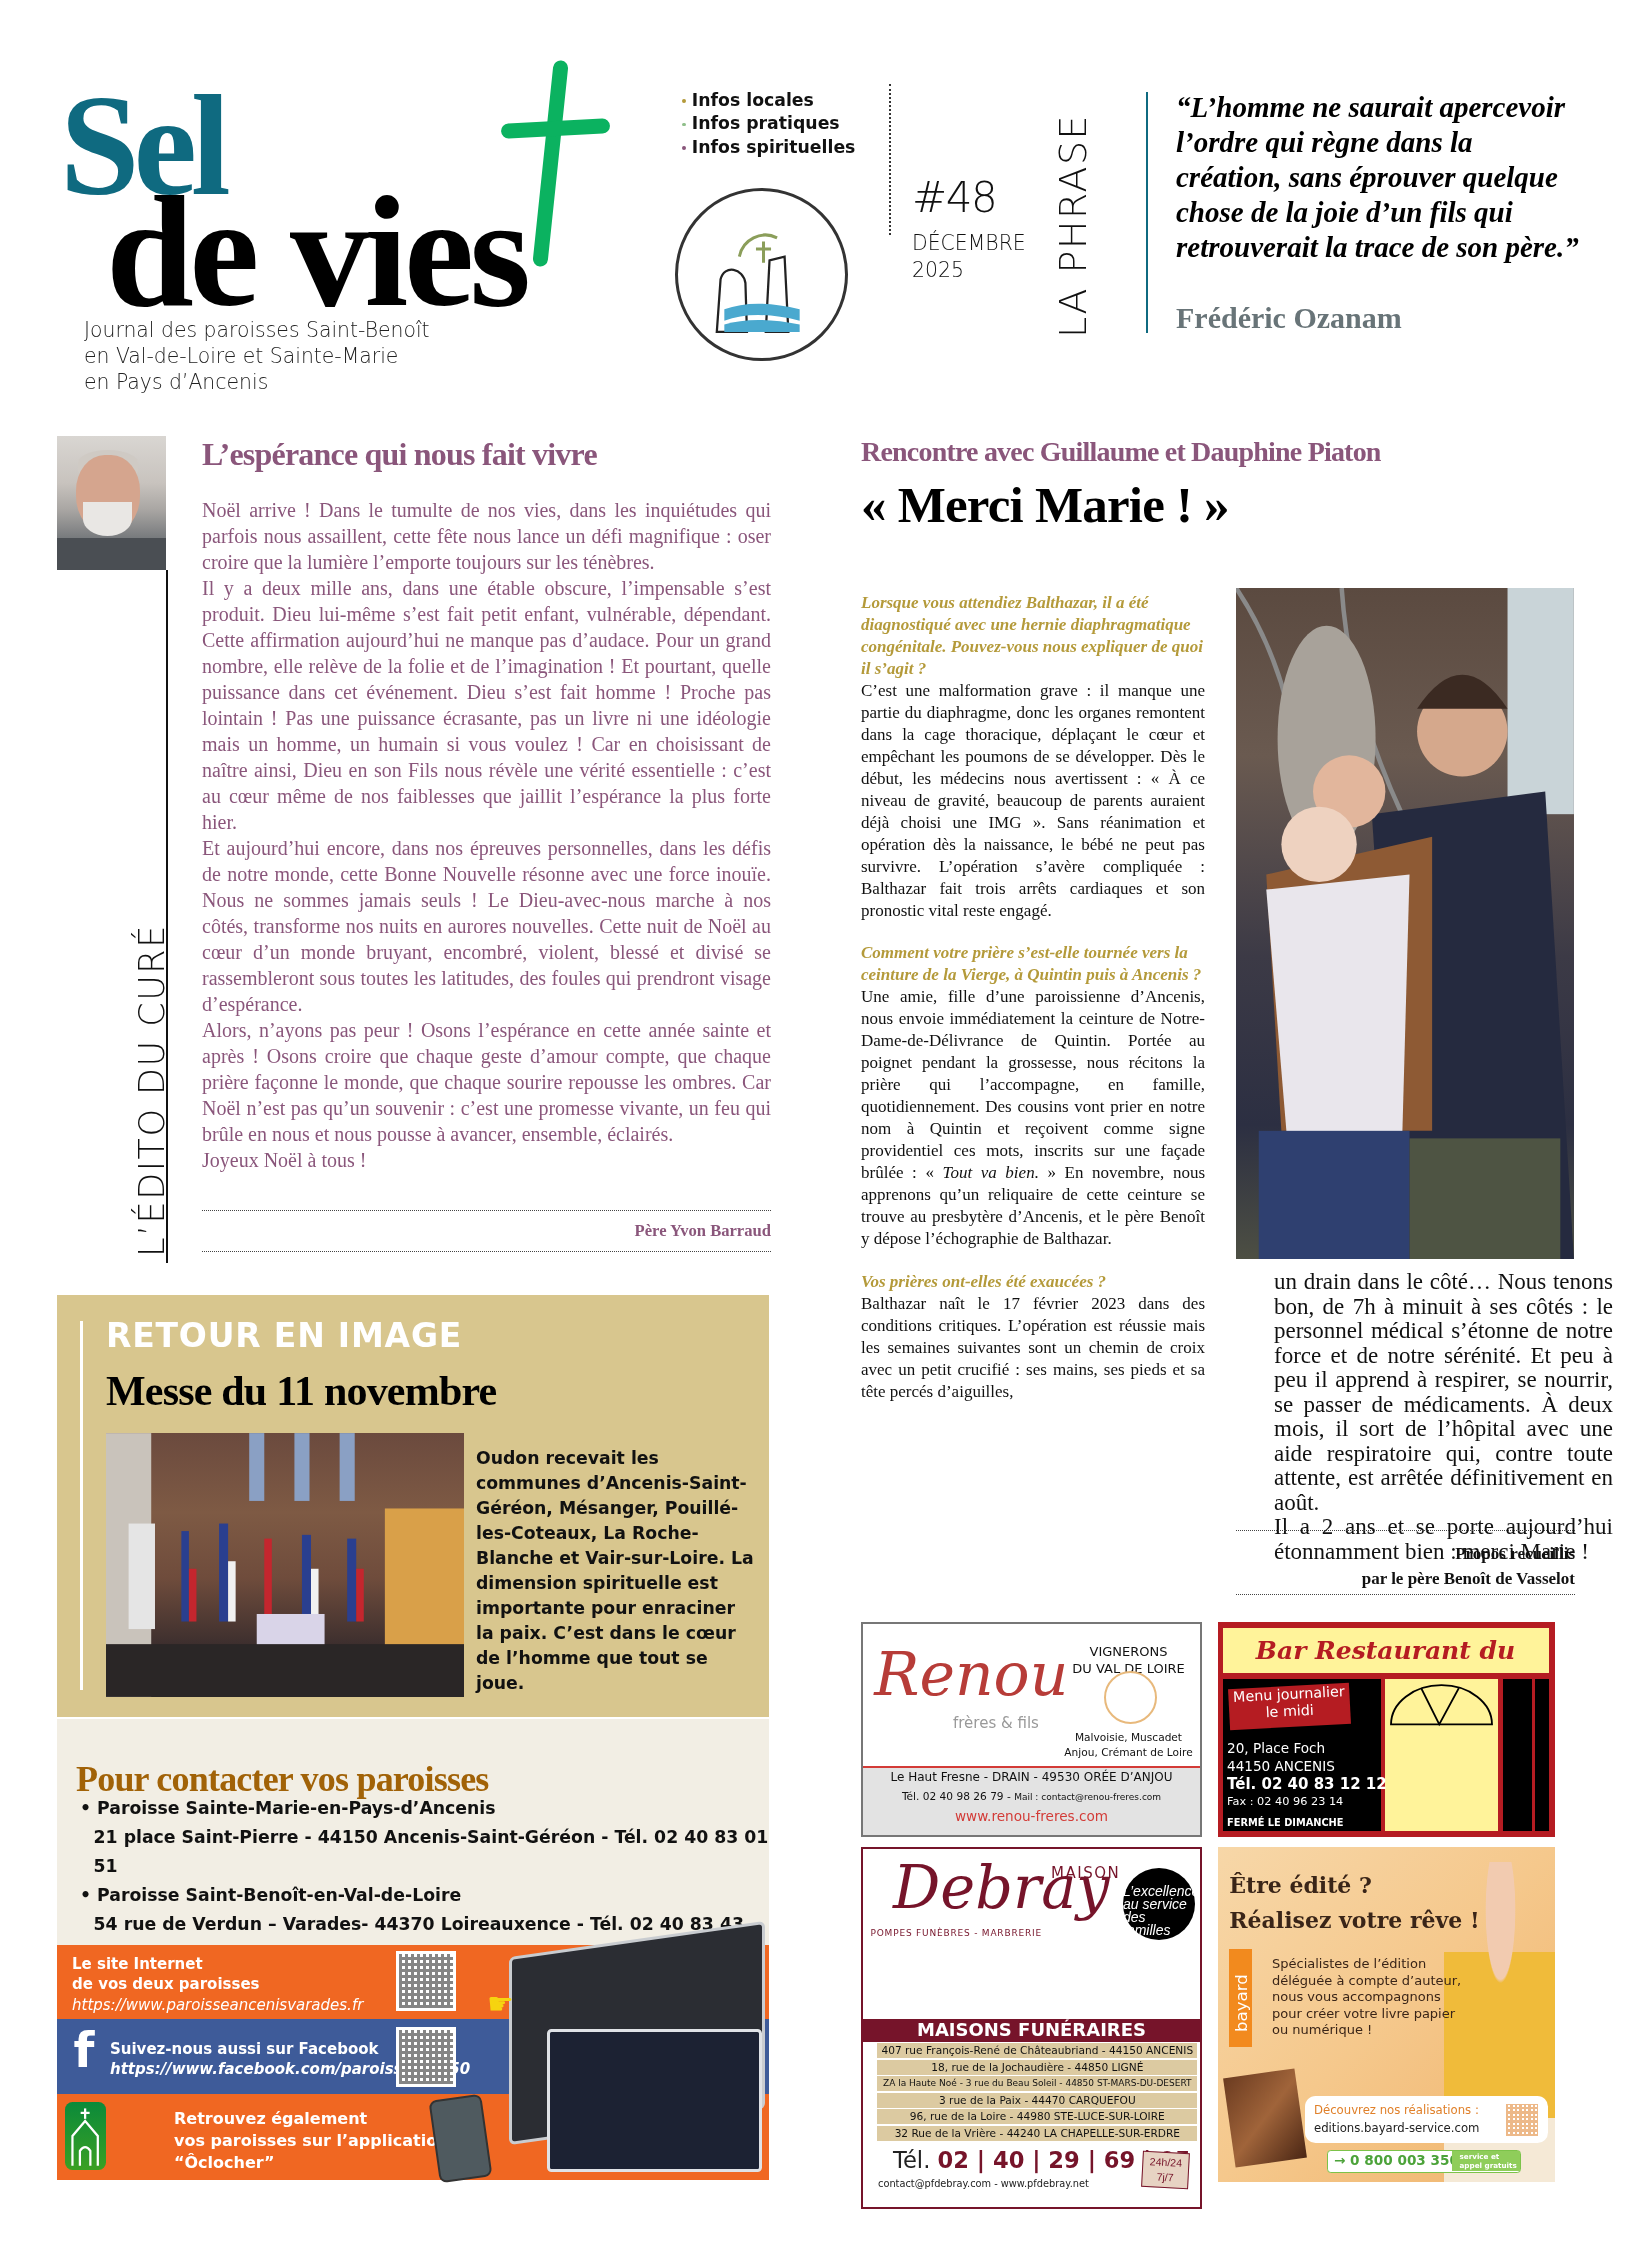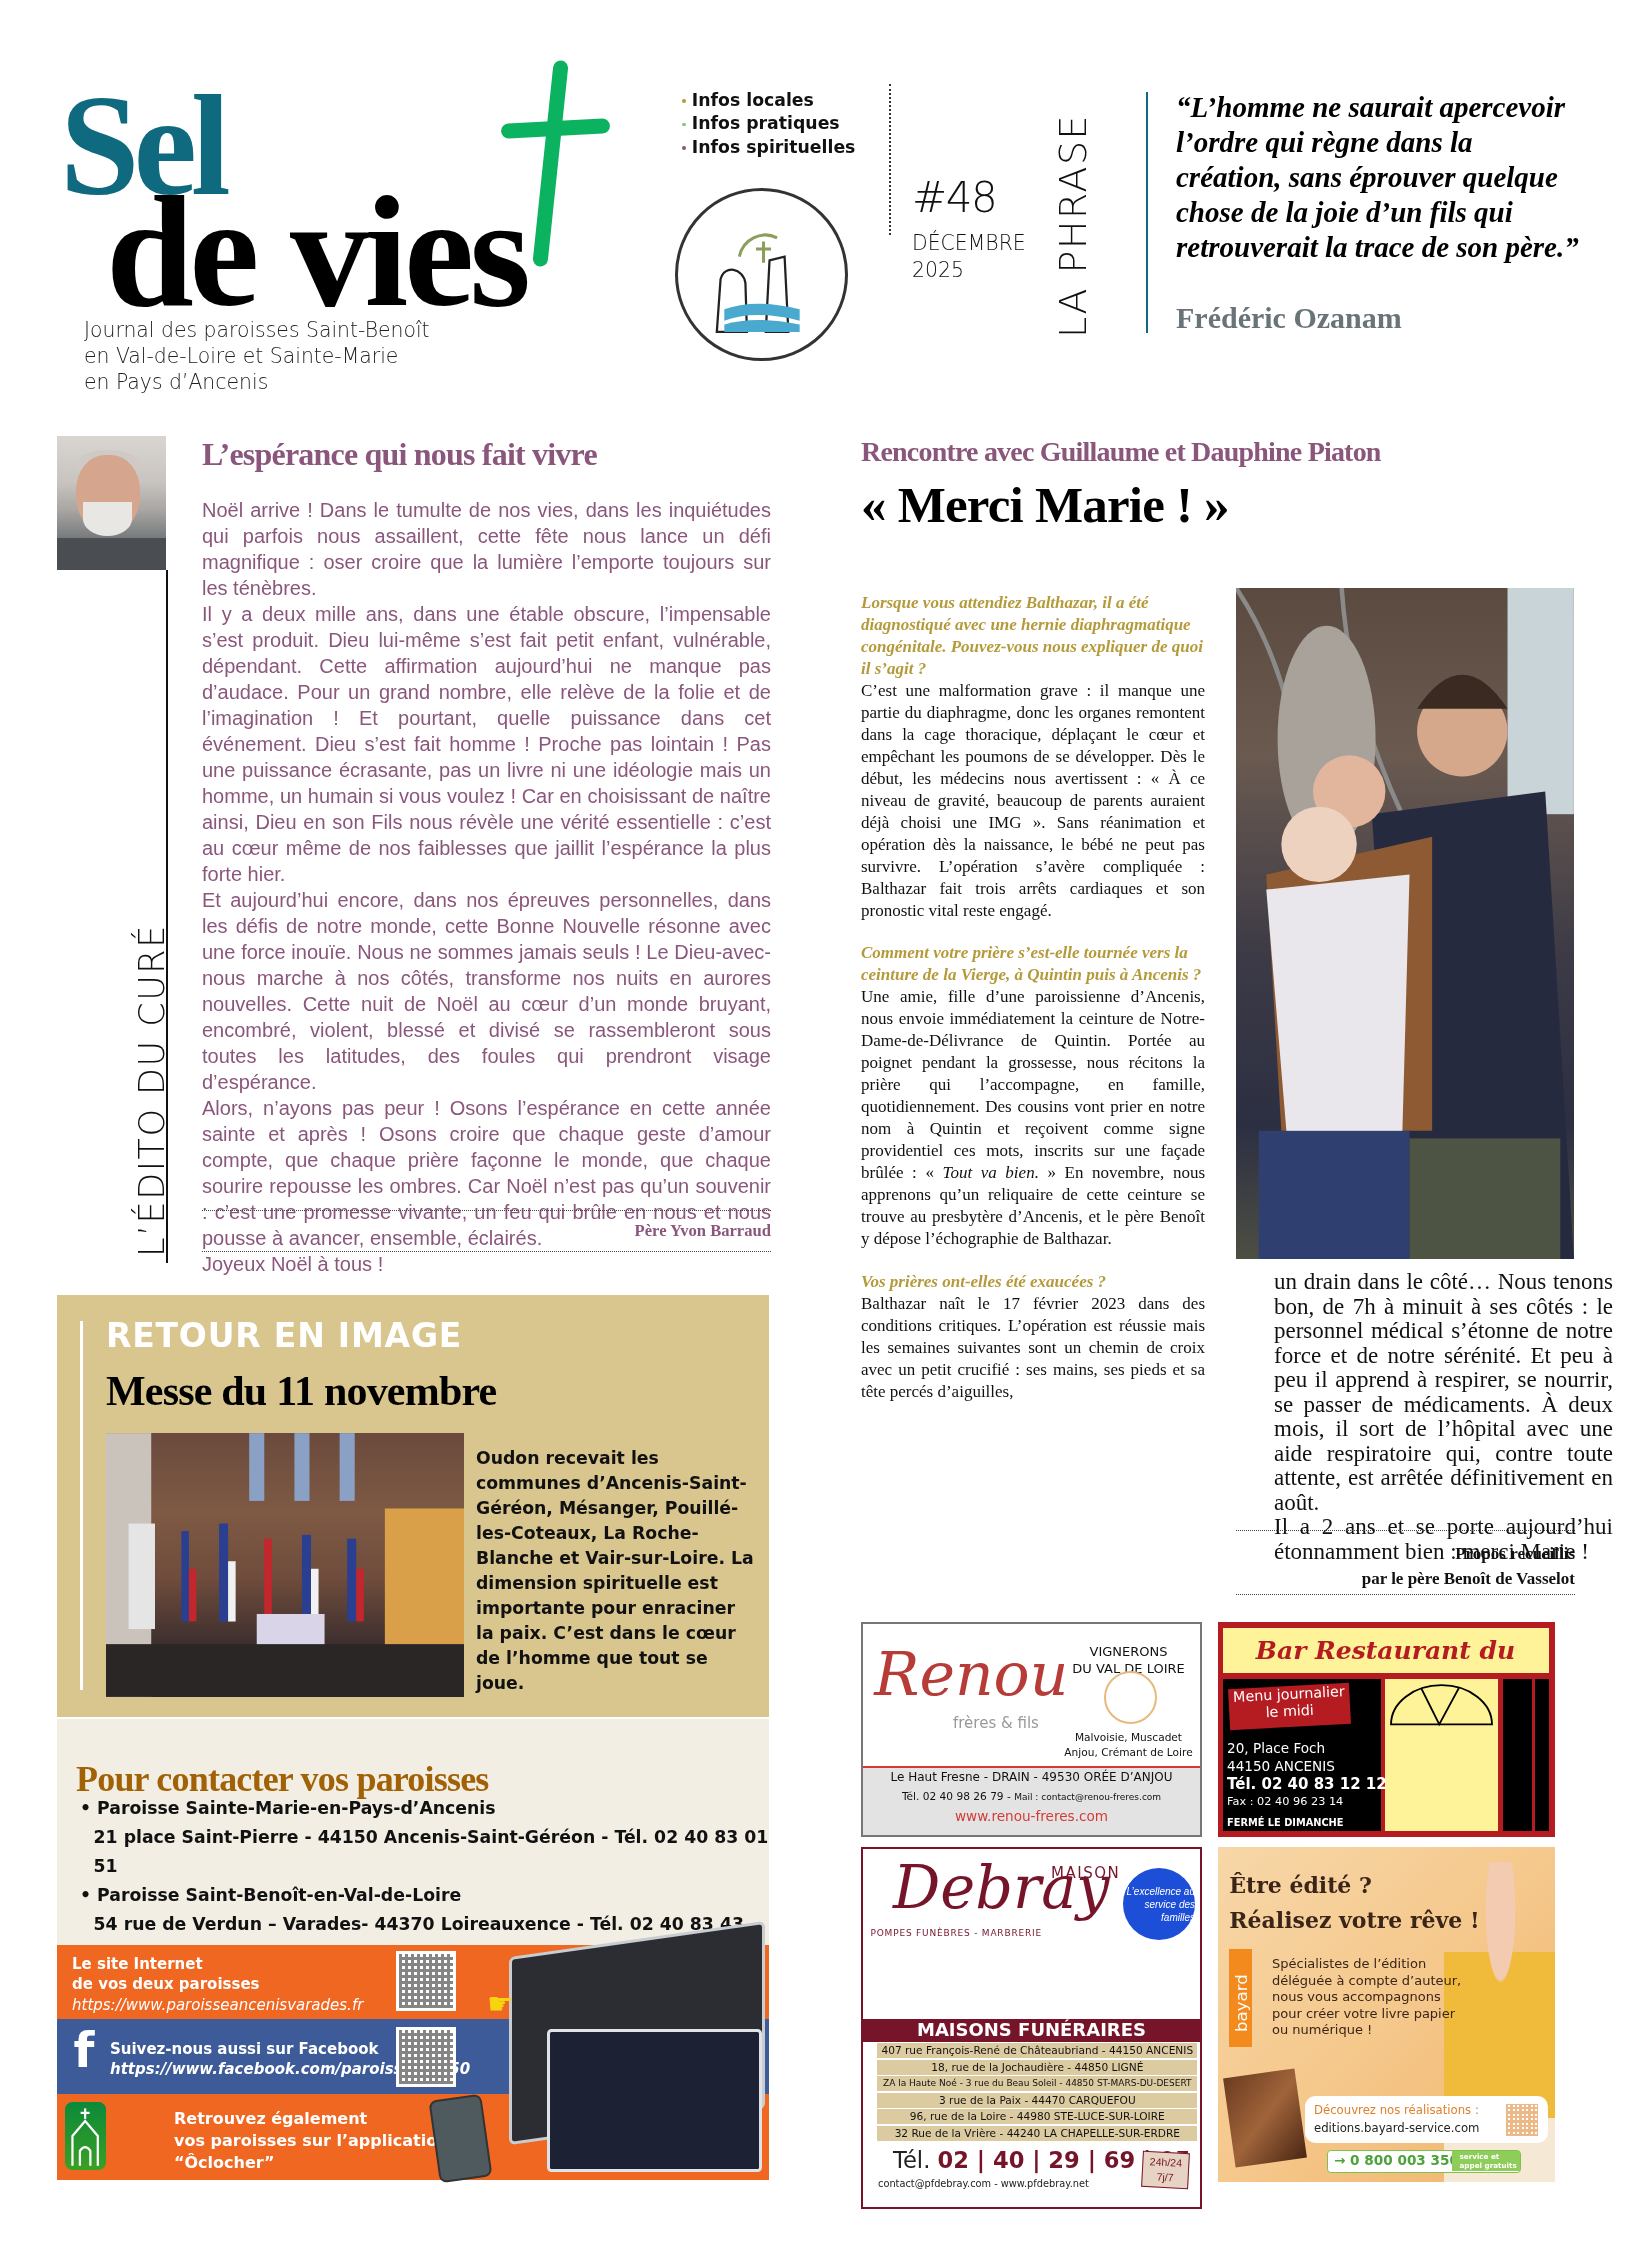--- a/index.html
+++ b/index.html
@@ -28,21 +28,21 @@
 
   
   .portrait { left: 57px; top: 436px; width: 109px; height: 134px; background: linear-gradient(180deg,#d9d6d2 0%,#c8c3be 35%,#a9a6a3 55%,#6e7276 80%,#4b4f54 100%); overflow: hidden; }
   .portrait .face { position:absolute; left: 19px; top: 19px; width: 64px; height: 79px; border-radius: 45% 45% 48% 48%; background: #d5a58e; }
   .portrait .hair { position:absolute; left: 21px; top: 13.6px; width: 60px; height: 26px; border-radius: 50% 50% 20% 20%; background:#cfcac4; }
   .portrait .beard { position:absolute; left: 26px; top: 66px; width: 49px; height: 34px; border-radius: 0 0 50% 50%; background:#e9e7e4; }
   .portrait .shirt { position:absolute; left: 0; top: 102px; width: 109px; height: 34px; background:#4a4e53; }
   .edito-rule { left: 166px; top: 570px; width: 1.5px; height: 693px; background: #111; }
   .edito-label { left: 132px; top: 1257px; transform-origin: left top; transform: rotate(-90deg); font-size: 35px; letter-spacing: 1.5px; white-space: nowrap; font-family: "DejaVu Sans", sans-serif; font-weight: 300; }
   .edito-title { left: 202px; top: 436px; font-family: "Liberation Serif", serif; font-weight: bold; font-size: 32px; color: #8a567b; letter-spacing: -0.8px; }
-  .edito-body { left: 202px; top: 497px; width: 569px; font-family: Liberation Sans, sans-serif; font-size: 20px; line-height: 26px; color: #8a567b; text-align: justify; }
+  .edito-body { left: 202px; top: 497px; width: 569px; font-family: Liberation Serif, serif; font-size: 20px; line-height: 26px; color: #8a567b; text-align: justify; }
   .edito-body p { margin: 0; }
   .dotted-h { border-top: 1.5px dotted #444; }
   .edito-sig { left: 202px; top: 1221px; width: 569px; text-align: right; font-family: "Liberation Serif", serif; font-weight: bold; font-size: 16.6px; color: #8a567b; }
 
   
   .retour { left: 57px; top: 1295px; width: 712px; height: 422px; background: #d8c68e; }
   .retour-bar { left: 23.4px; top: 26px; width: 2.3px; height: 369px; background: #fff; }
   .retour-kicker { left: 49px; top: 21px; font-size: 33px; font-weight: bold; color: #fff; letter-spacing: 0.8px; font-family: "DejaVu Sans", sans-serif; }
   .retour-title { left: 49px; top: 72px; font-family: "Liberation Serif", serif; font-weight: bold; font-size: 42px; color: #000; letter-spacing: -0.8px; }
   .retour-photo { left: 49px; top: 138px; width: 358px; height: 264px; background: linear-gradient(180deg,#6b4a3e 0%,#7e5a44 30%,#6f4c3c 55%,#3d2f2e 80%,#2e2a2c 100%); overflow: hidden; }
@@ -88,21 +88,21 @@
   .ad-bar .title { position:absolute; left: 4.5px; top: 6px; width: 326px; height: 45px; background: #fff39a; font-family: "DejaVu Serif", serif; font-style: italic; font-weight: bold; font-size: 25px; color:#b51c22; text-align:center; line-height: 45px; }
   .ad-bar .black1 { position:absolute; left: 4.5px; top: 57px; width: 158px; height: 152px; background:#000; }
   .ad-bar .yellowwin { position:absolute; left: 167px; top: 57px; width: 113px; height: 152px; background:#fff39a; }
   .ad-bar .black2 { position:absolute; left: 285px; top: 57px; width: 29px; height: 152px; background:#000; }
   .ad-bar .black3 { position:absolute; left: 317px; top: 57px; width: 14.3px; height: 152px; background:#000; }
   .ad-bar .menu { position:absolute; left: 11.3px; top: 64px; width: 121px; height: 41px; background:#b51c22; color:#fff; font-size: 14.3px; line-height: 17.3px; text-align:center; transform: rotate(-3deg); font-family: "DejaVu Sans", sans-serif; }
   .ad-bar .addr { position:absolute; left: 9px; top: 117px; color:#fff; font-size: 13.6px; line-height: 18px; font-family: "DejaVu Sans", sans-serif; }
   .ad-debray { left: 861px; top: 1847px; width: 341px; height: 362px; background: #fff; border: 2.3px solid #76142a; }
   .debray-logo { left: 30px; top: 3.8px; font-family: "DejaVu Serif", serif; font-style: italic; font-size: 59px; color: #76142a; }
   .debray-maison { left: 188px; top: 15px; font-size: 15px; color: #76142a; letter-spacing: 1.5px; font-family: "DejaVu Sans", sans-serif; }
-  .debray-badge { left: 260px; top: 19px; width: 72px; height: 72px; border-radius: 50%; background: #1d4ed8; color:#fff; font-size: 10px; font-style: italic; text-align:right; padding-top: 16.6px; line-height: 13px; }
+  .debray-badge { left: 260px; top: 19px; width: 72px; height: 72px; border-radius: 50%; background: #000000; color:#fff; font-size: 14px; font-style: italic; text-align:left; padding-top: 16.6px; line-height: 13px; }
   .debray-sub { left: 7.5px; top: 79px; font-size: 9px; color: #76142a; letter-spacing: 0.8px; font-family: "DejaVu Sans", sans-serif; }
   .debray-services { left: 0; top: 99px; width: 337px; text-align:center; color:#76142a; font-weight:bold; font-size: 13px; line-height: 17.3px; font-family: "DejaVu Sans", sans-serif; }
   .debray-banner { left: 0; top: 170px; width: 337px; height: 22.6px; background: #76142a; color:#fff; text-align:center; font-weight:bold; font-size: 18px; line-height: 22.6px; font-family: "DejaVu Sans", sans-serif; }
   .debray-addr { left: 2.3px; top: 194px; width: 332px; font-size: 10.6px; font-family: "DejaVu Sans", sans-serif; padding-left: 12px; }
   .debray-addr div { background: #dccaa1; text-align:center; line-height: 15px; margin-bottom: 1.5px; }
   .debray-tel { left: 30px; top: 298px; font-size: 22.6px; font-family: "DejaVu Sans", sans-serif; color:#222; }
   .debray-tel b { color: #76142a; }
   .debray-contact { left: 15px; top: 329px; font-size: 9.8px; font-family: "DejaVu Sans", sans-serif; color:#222; }
   .debray-247 { left: 279px; top: 303px; width: 47px; height: 36px; border: 1.5px solid #76142a; background:#e7d3c3; color:#76142a; font-size: 10.6px; text-align:center; line-height: 15px; padding-top: 2.3px; transform: rotate(3deg); }
   .ad-bayard { left: 1218px; top: 1847px; width: 337px; height: 335px; background: linear-gradient(135deg,#f7d7a8 0%,#f5c88c 50%,#f0b46c 100%); overflow: hidden; }

